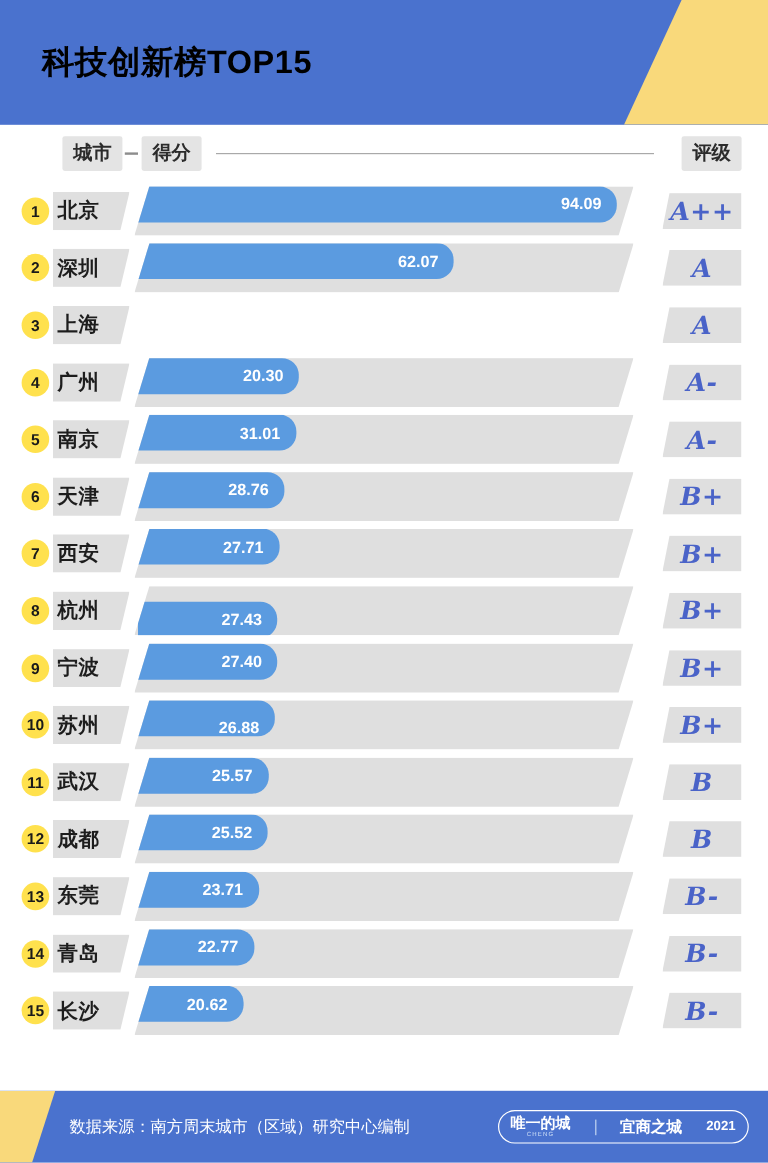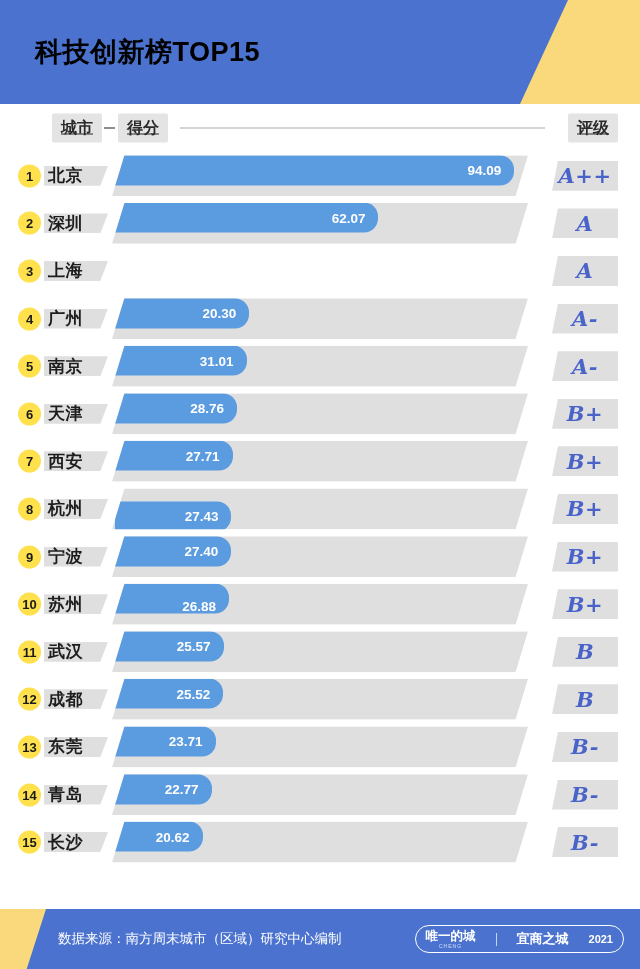--- a/index.html
+++ b/index.html
@@ -55,21 +55,20 @@
     position: absolute;
     top: 50%;
     transform: translateY(-50%);
     background: #e4e4e4;
     color: #2b2b2b;
     font-size: 16px;
     font-weight: bold;
     padding: 4px 9px;
     border-radius: 2px;
     white-space: nowrap;
-    text-decoration: underline;
   }
   #head-city { left: 52px; }
   #head-score { left: 118px; }
   .head-dash {
     position: absolute;
     left: 104px;
     top: 50%;
     width: 11px;
     height: 2px;
     background: #8d8d8d;
@@ -111,21 +110,21 @@
     display: flex;
     align-items: center;
     justify-content: center;
     line-height: 1;
   }
   .city {
     position: absolute;
     left: 44px;
     top: 50%;
     transform: translateY(-50%);
-    height: 20px;
+    height: 32px;
     width: 64px;
     background: #dfdfdf;
     clip-path: polygon(0 0, 100% 0, 88% 100%, 0 100%);
     display: flex;
     align-items: center;
     padding-left: 4px;
     box-sizing: border-box;
   }
   .city-label {
     font-size: 17px;

